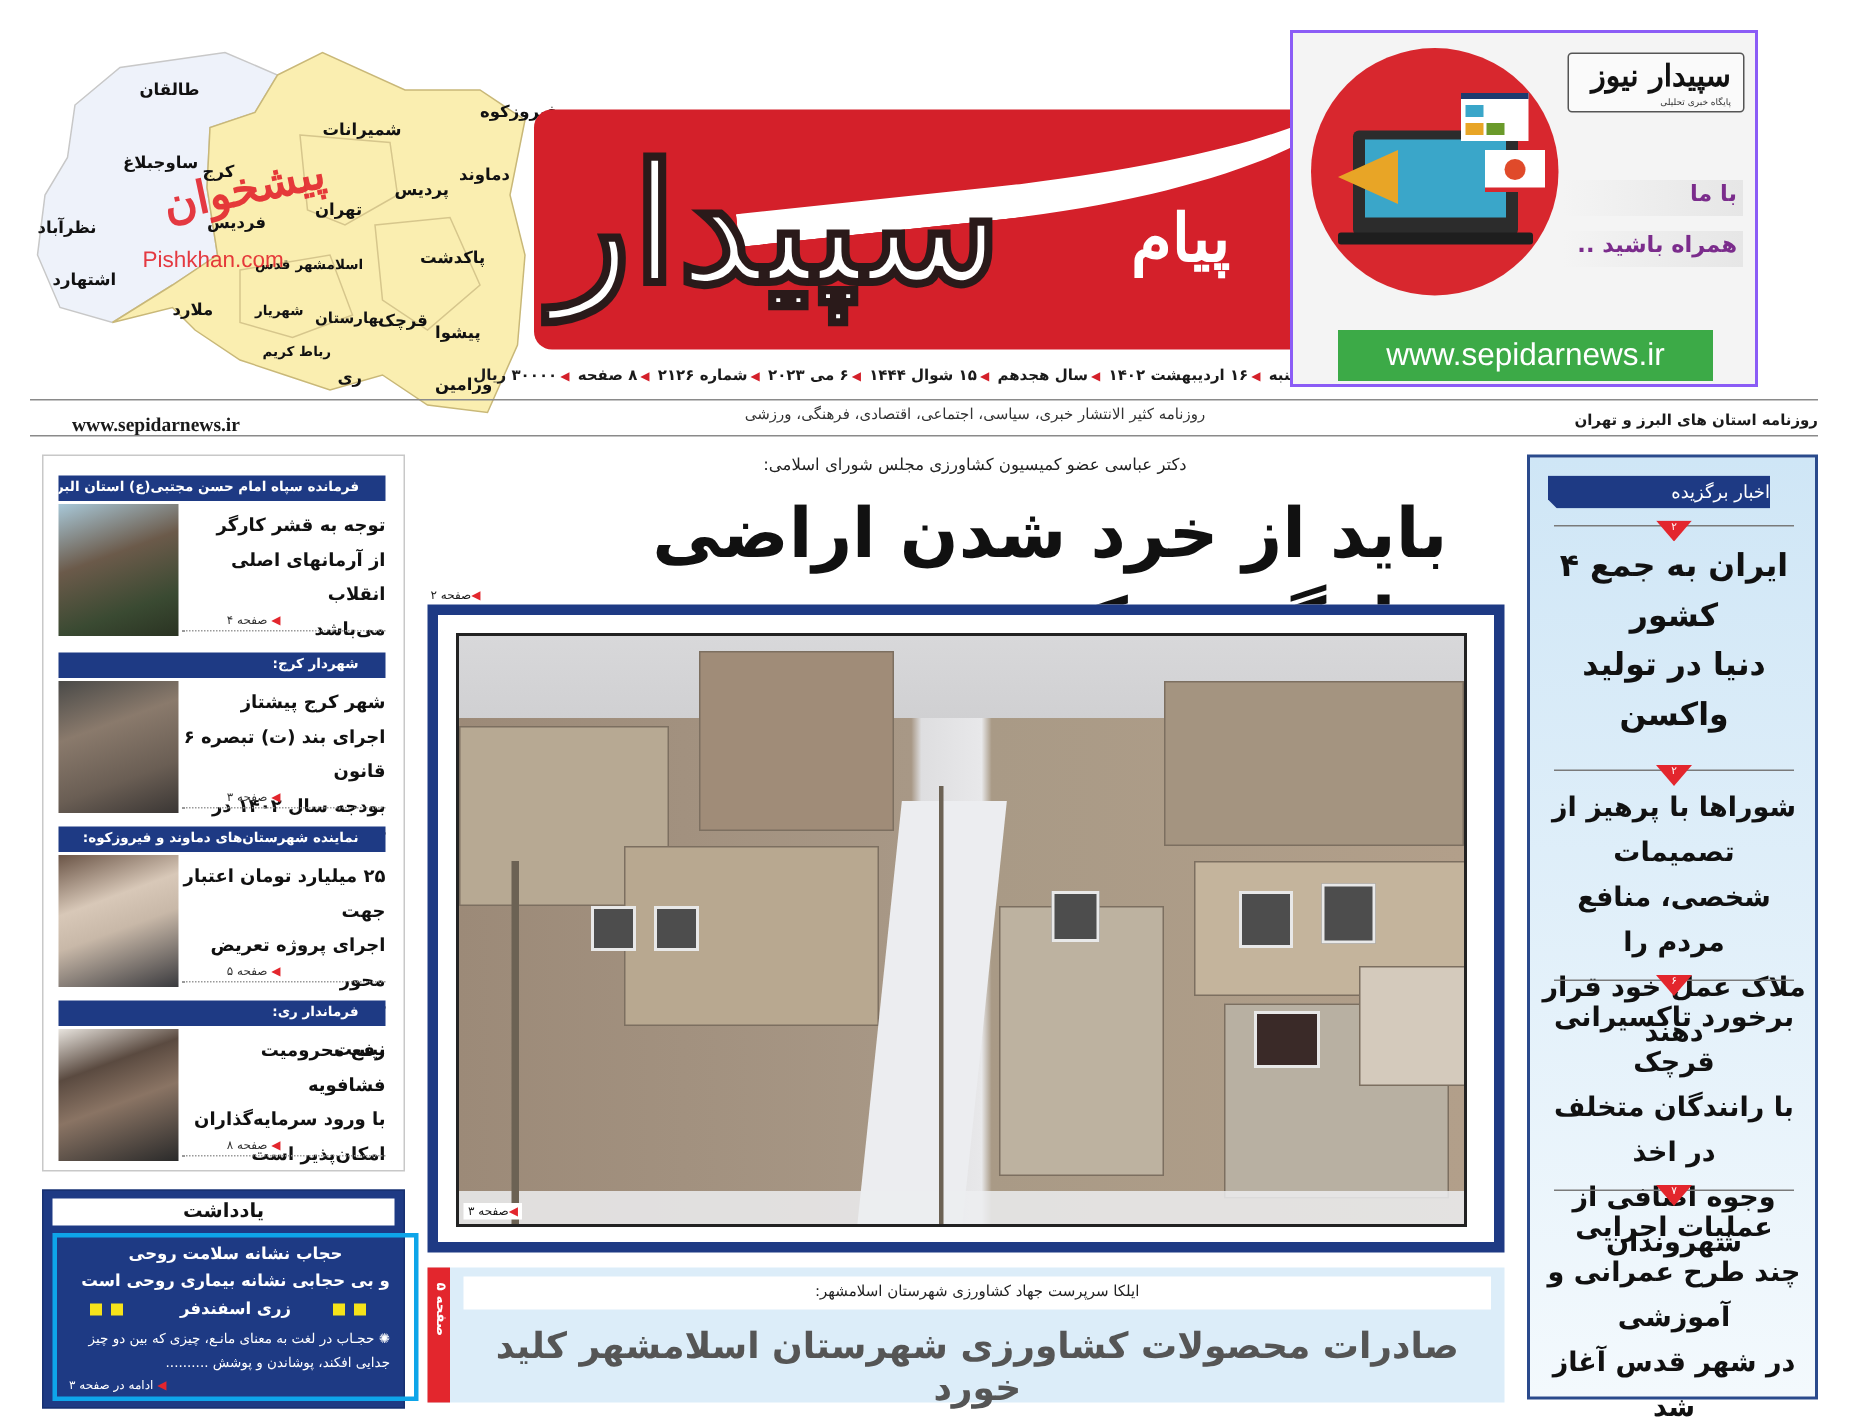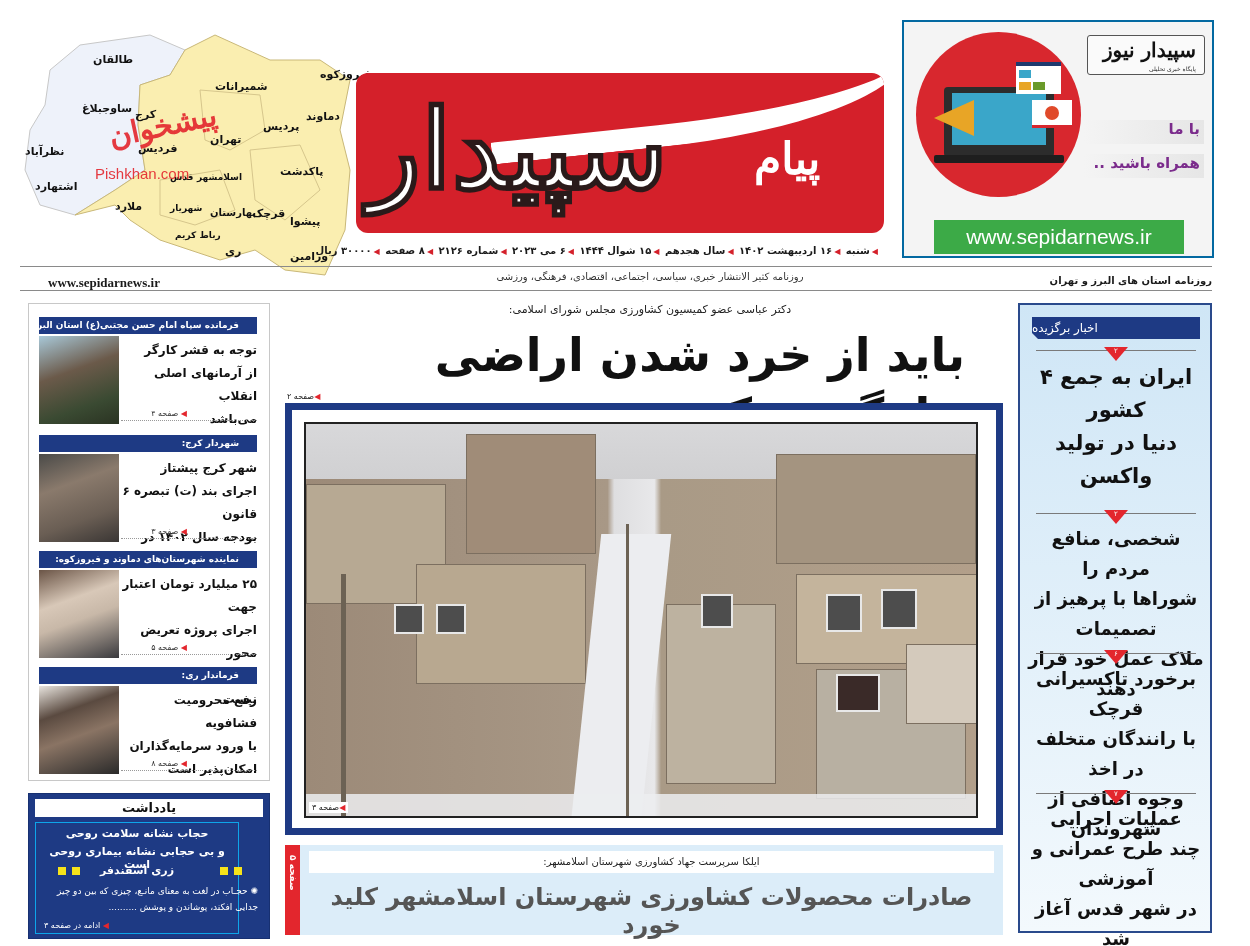--- a/index.html
+++ b/index.html
@@ -21,21 +21,21 @@
   #masthead .payam { position: absolute; left: 398px; top: 60px; font-family: "DejaVu Serif", serif; font-size: 44px; font-weight: bold; color: #ffffff; direction: rtl; }
 
   #issue-line { left: 405px; top: 245px; width: 475px; font-size: 10px; font-weight: bold; direction: rtl; text-align: right; white-space: nowrap; color: #1a1a1a; }
   #issue-line .sep { color: #d4202a; font-size: 8px; margin: 0 2px; }
   #tagline { left: 290px; top: 271px; width: 720px; text-align: center; font-size: 10px; color: #333; direction: rtl; }
 
   
   .hline { position: absolute; height: 1px; background: #8a8a8a; }
 
   
-  #ad { left: 902px; top: 20px; width: 312px; height: 238px; border: 2px solid #0369a1; background: #f4f4f4; }
+  #ad { left: 860px; top: 20px; width: 312px; height: 238px; border: 2px solid #8b5cf6; background: #f4f4f4; }
   #ad .circle { position: absolute; left: 12px; top: 10px; width: 165px; height: 165px; border-radius: 50%; background: #d8272e; }
   #ad .laptop { position: absolute; left: 40px; top: 65px; width: 110px; height: 70px; background: #2c2c2c; border-radius: 4px; }
   #ad .laptop .screen { position: absolute; left: 8px; top: 6px; right: 8px; bottom: 12px; background: #3aa6c9; }
   #ad .laptop .base { position: absolute; left: -10px; right: -10px; bottom: -6px; height: 8px; background: #1e1e1e; border-radius: 2px; }
   #ad .card1 { position: absolute; left: 112px; top: 40px; width: 45px; height: 32px; background: #fff; border-top: 4px solid #1e3a6e; }
   #ad .card1 i { position: absolute; width: 12px; height: 8px; }
   #ad .card2 { position: absolute; left: 128px; top: 78px; width: 40px; height: 28px; background: #fff; border-bottom: 3px solid #d8272e; }
   #ad .card2 .play { position: absolute; left: 13px; top: 6px; width: 14px; height: 14px; border-radius: 50%; background: #e04a2a; }
   #ad .megaphone { position: absolute; left: 30px; top: 78px; width: 0; height: 0; border-top: 18px solid transparent; border-bottom: 18px solid transparent; border-right: 40px solid #e8a526; }
   #ad .logo-box { position: absolute; left: 183px; top: 13px; width: 118px; height: 40px; border: 1px solid #555; border-radius: 3px; background: #fafafa; }
@@ -43,41 +43,41 @@
   #ad .logo-box .l2 { position: absolute; right: 8px; bottom: 2px; font-size: 6px; direction: rtl; color: #333; }
   #ad .bama { position: absolute; right: 8px; top: 98px; width: 120px; height: 24px; background: linear-gradient(to left, #e6e6e6, #f4f4f4); text-align: right; font-size: 15px; font-weight: bold; color: #7b2c8c; padding-right: 4px; direction: rtl; }
   #ad .hamrah { position: absolute; right: 8px; top: 132px; width: 120px; height: 24px; background: linear-gradient(to left, #e6e6e6, #f4f4f4); text-align: right; font-size: 15px; font-weight: bold; color: #7b2c8c; padding-right: 4px; direction: rtl; }
   #ad .url { position: absolute; left: 30px; top: 198px; width: 250px; height: 34px; background: #3caa47; color: #fff; font-family: "Liberation Sans", sans-serif; font-size: 21px; text-align: center; line-height: 34px; }
 
   #region-label { left: 1020px; top: 275px; width: 192px; text-align: right; font-size: 10px; font-weight: bold; direction: rtl; }
   #site-url { left: 48px; top: 275px; font-family: "Liberation Serif", serif; font-size: 13px; font-weight: bold; }
 
   
   #featured { left: 1018px; top: 303px; width: 194px; height: 630px; border: 2px solid #2a4a8c; background: linear-gradient(to bottom, #cfe6f6, #f3f9fd); }
-  #featured .head { position: absolute; left: 12px; top: 12px; width: 168px; height: 22px; background: #1e3a84; color: #fff; font-size: 12px; text-align: left; line-height: 22px; direction: rtl; clip-path: polygon(0 0, 100% 0, 100% 100%, 6px 100%, 0 calc(100% - 6px)); }
+  #featured .head { position: absolute; left: 12px; top: 12px; width: 148px; height: 22px; background: #1e3a84; color: #fff; font-size: 12px; text-align: right; line-height: 22px; direction: rtl; clip-path: polygon(0 0, 100% 0, 100% 100%, 6px 100%, 0 calc(100% - 6px)); }
   .feat-item { position: absolute; left: 6px; width: 180px; text-align: center; direction: rtl; }
   .feat-divider { position: relative; height: 14px; }
   .feat-divider::before { content: ""; position: absolute; left: 10px; right: 10px; top: 3px; height: 1px; background: #7a7a7a; }
   .feat-marker { position: absolute; left: 50%; top: 0; transform: translateX(-50%); width: 24px; height: 14px; background: #e3262d; clip-path: polygon(0 0, 100% 0, 50% 100%); color: #fff; font-size: 7px; line-height: 8px; text-align: center; }
   .feat-title { font-size: 21px; font-weight: bold; line-height: 33px; color: #111; letter-spacing: -0.5px; }
   .feat-title.sm { font-size: 18px; line-height: 30px; }
 
   
   #side { left: 28px; top: 303px; width: 242px; height: 478px; border: 1px solid #c8c8c8; background: #fff; }
   .side-story { position: absolute; left: 10px; width: 218px; }
   .side-kicker { height: 17px; background: #1e3a84; color: #fff; font-size: 9px; font-weight: bold; line-height: 17px; text-align: right; padding-right: 18px; direction: rtl; white-space: nowrap; overflow: hidden; }
   .side-photo { position: absolute; left: 0; top: 19px; width: 80px; height: 88px; }
   .side-text { position: absolute; right: 0; top: 22px; width: 136px; text-align: right; direction: rtl; font-size: 12px; font-weight: bold; line-height: 23px; color: #111; }
   .side-page { position: absolute; right: 0; top: 92px; width: 136px; font-size: 8px; text-align: right; direction: rtl; border-bottom: 1px dotted #999; padding-right: 70px; padding-bottom: 2px; color: #333; }
   .side-page .arr { color: #e3262d; }
 
   
   #note { left: 28px; top: 793px; width: 242px; height: 146px; background: #1e3a84; border: 1px solid #173071; }
   #note .title { position: absolute; left: 6px; top: 5px; width: 228px; height: 18px; background: #fff; color: #111; font-size: 13px; font-weight: bold; text-align: center; line-height: 18px; direction: rtl; }
-  #note .inner { position: absolute; left: 6px; top: 28px; width: 204px; height: 112px; border: 1px solid #0ea5e9; }
+  #note .inner { position: absolute; left: 6px; top: 28px; width: 244px; height: 112px; border: 3px solid #0ea5e9; }
   #note .l1 { position: absolute; left: 0; top: 4px; width: 100%; text-align: center; color: #fff; font-size: 11px; font-weight: bold; direction: rtl; }
   #note .l2 { position: absolute; left: 0; top: 22px; width: 100%; text-align: center; color: #fff; font-size: 11px; font-weight: bold; direction: rtl; }
   #note .author { position: absolute; left: 0; top: 41px; width: 100%; text-align: center; color: #fff; font-size: 11px; font-weight: bold; direction: rtl; }
   #note .sq { position: absolute; top: 44px; width: 8px; height: 8px; background: #f6e31a; }
   #note .body { position: absolute; left: 4px; top: 60px; width: 218px; color: #fff; font-size: 9px; line-height: 16px; text-align: right; direction: rtl; }
   #note .cont { position: absolute; left: 8px; bottom: 3px; color: #fff; font-size: 8px; direction: rtl; }
   #note .cont .arr { color: #e3262d; }
 
   
   #kicker { left: 290px; top: 303px; width: 720px; text-align: center; font-size: 11px; color: #222; direction: rtl; }
@@ -299,22 +299,22 @@
       <div>ایران به جمع ۴ کشور</div>
       <div>دنیا در تولید واکسن</div>
     </div>
   </div>
 
   <div class="feat-item" style="top:205px">
     <div class="feat-divider">
         <div class="feat-marker">۲</div>
       </div>
     <div class="feat-title sm">
+      <div>شوراها با پرهیز از تصمیمات</div>
       <div>شخصی، منافع مردم را</div>
-      <div>شوراها با پرهیز از تصمیمات</div>
       <div>ملاک عمل خود قرار دهند</div>
     </div>
   </div>
 
   <div class="feat-item" style="top:345px">
     <div class="feat-divider">
         <div class="feat-marker">۶</div>
       </div>
     <div class="feat-title sm">
       <div>برخورد تاکسیرانی قرچک</div>

